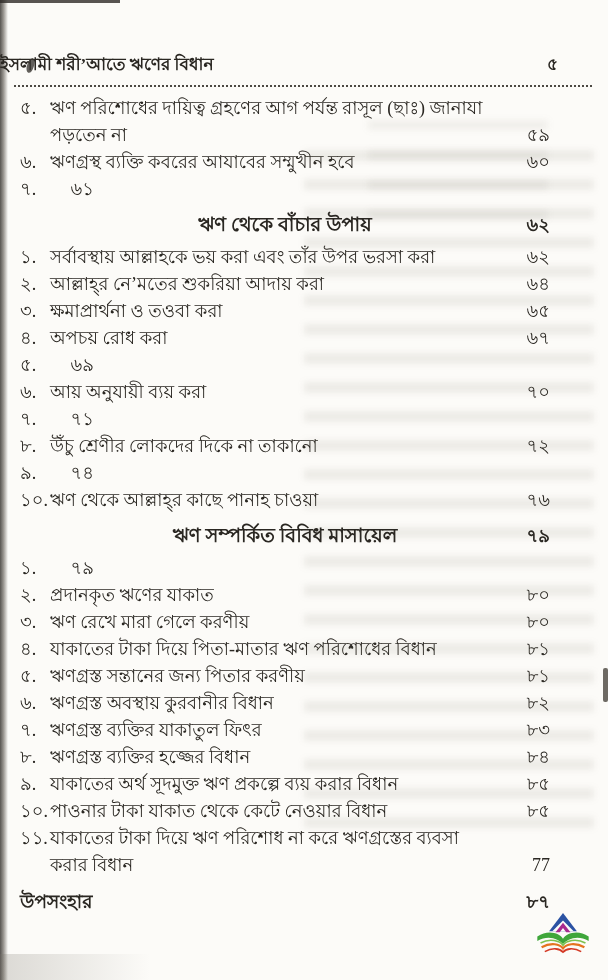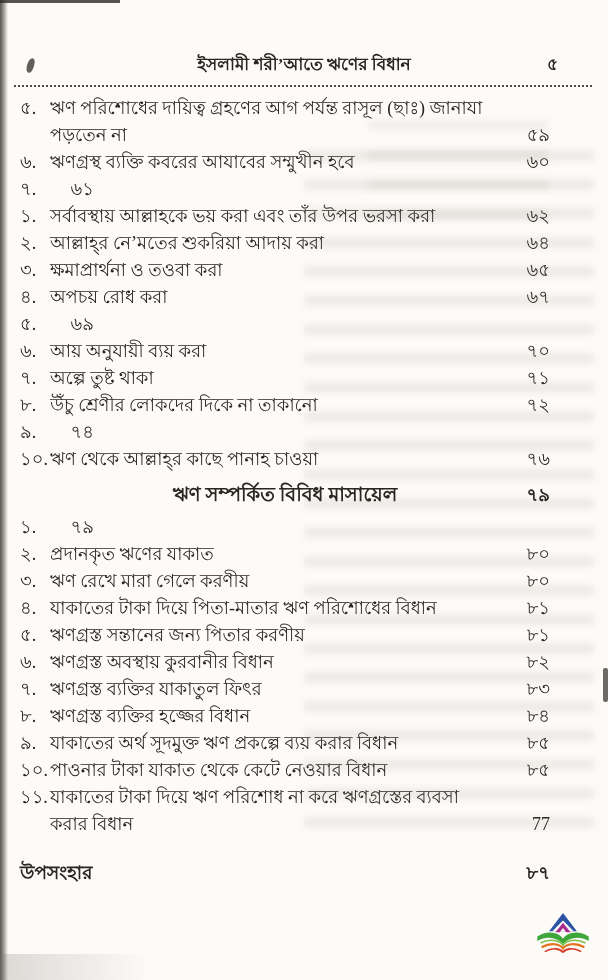--- a/index.html
+++ b/index.html
@@ -22,36 +22,36 @@
     background:linear-gradient(90deg,rgba(120,115,105,.25),rgba(120,115,105,0));}
   .ghost{position:absolute;right:14px;top:150px;width:290px;height:690px;
     background:repeating-linear-gradient(180deg,rgba(110,104,92,.10) 0 11px,rgba(0,0,0,0) 11px 29px);
     filter:blur(3px);pointer-events:none;}
   .ghost2{position:absolute;right:60px;top:120px;width:180px;height:120px;
     background:repeating-linear-gradient(180deg,rgba(110,104,92,.08) 0 10px,rgba(0,0,0,0) 10px 30px);
     filter:blur(3px);pointer-events:none;}
 
   
   .hdr{position:relative;height:34px;margin-top:50px;}
-  .hdr-title{text-align:center;font-weight:bold;font-size:17px;line-height:30px;}
+  .hdr-title{font-weight:bold;font-size:17px;line-height:30px;}
   .hdr-mark{position:absolute;left:27px;top:8px;width:7px;height:15px;
     background:#3b3833;border-radius:60% 40% 55% 45%;transform:rotate(14deg);opacity:.8;}
   .hdr-page{position:absolute;right:50px;top:0;font-weight:bold;font-size:17px;line-height:30px;}
   .dotted-rule{margin:0 16px 0 14px;border-bottom:2px dotted #4c4943;height:1px;}
 
   
   .toc{padding:8px 58px 0 20px;}
   .row{display:flex;align-items:flex-end;font-size:18px;line-height:27px;}
   .num{flex:0 0 30px;align-self:flex-start;}
   .txt{flex:1 1 auto;padding-right:10px;}
   .pg{flex:0 0 44px;text-align:right;white-space:nowrap;}
   .heading-row{position:relative;display:block;text-align:center;
     font-weight:bold;font-size:19.5px;line-height:30px;margin:7px 0 4px 0;}
   .heading-row .pg{position:absolute;right:0;bottom:0;font-weight:bold;font-size:18px;}
-  .footer-row{margin-top:22px;font-weight:bold;}
+  .footer-row{margin-top:10px;font-weight:bold;}
   .footer-row .txt{font-size:18.5px;}
 
   
   .logo{position:absolute;right:18px;bottom:22px;width:54px;height:46px;}
 </style>
 </head>
 <body>
 
 <div class="page">
 
@@ -77,20 +77,21 @@
       </div>
       <div class="row item-row">
         <span class="num">৬.</span>
         <span class="txt">ঋণগ্রস্থ ব্যক্তি কবরের আযাবের সম্মুখীন হবে</span>
         <span class="pg">৬০</span>
       </div>
       <div class="row item-row">
         <span class="num">৭.</span>
         <span class="pg">৬১</span>
       </div>
+      <div class="heading-row"><span class="htxt">ঋণ থেকে বাঁচার উপায়</span><span class="pg">৬২</span></div>
       <div class="row item-row">
         <span class="num">১.</span>
         <span class="txt">সর্বাবস্থায় আল্লাহকে ভয় করা এবং তাঁর উপর ভরসা করা</span>
         <span class="pg">৬২</span>
       </div>
       <div class="row item-row">
         <span class="num">২.</span>
         <span class="txt">আল্লাহ্‌র নে’মতের শুকরিয়া আদায় করা</span>
         <span class="pg">৬৪</span>
       </div>
@@ -108,21 +109,20 @@
         <span class="num">৫.</span>
         <span class="pg">৬৯</span>
       </div>
       <div class="row item-row">
         <span class="num">৬.</span>
         <span class="txt">আয় অনুযায়ী ব্যয় করা</span>
         <span class="pg">৭০</span>
       </div>
       <div class="row item-row">
         <span class="num">৭.</span>
-        <span class="txt">অল্পে তুষ্ট থাকা</span>
         <span class="pg">৭১</span>
       </div>
       <div class="row item-row">
         <span class="num">৮.</span>
         <span class="txt">উঁচু শ্রেণীর লোকদের দিকে না তাকানো</span>
         <span class="pg">৭২</span>
       </div>
       <div class="row item-row">
         <span class="num">৯.</span>
         <span class="pg">৭৪</span>

